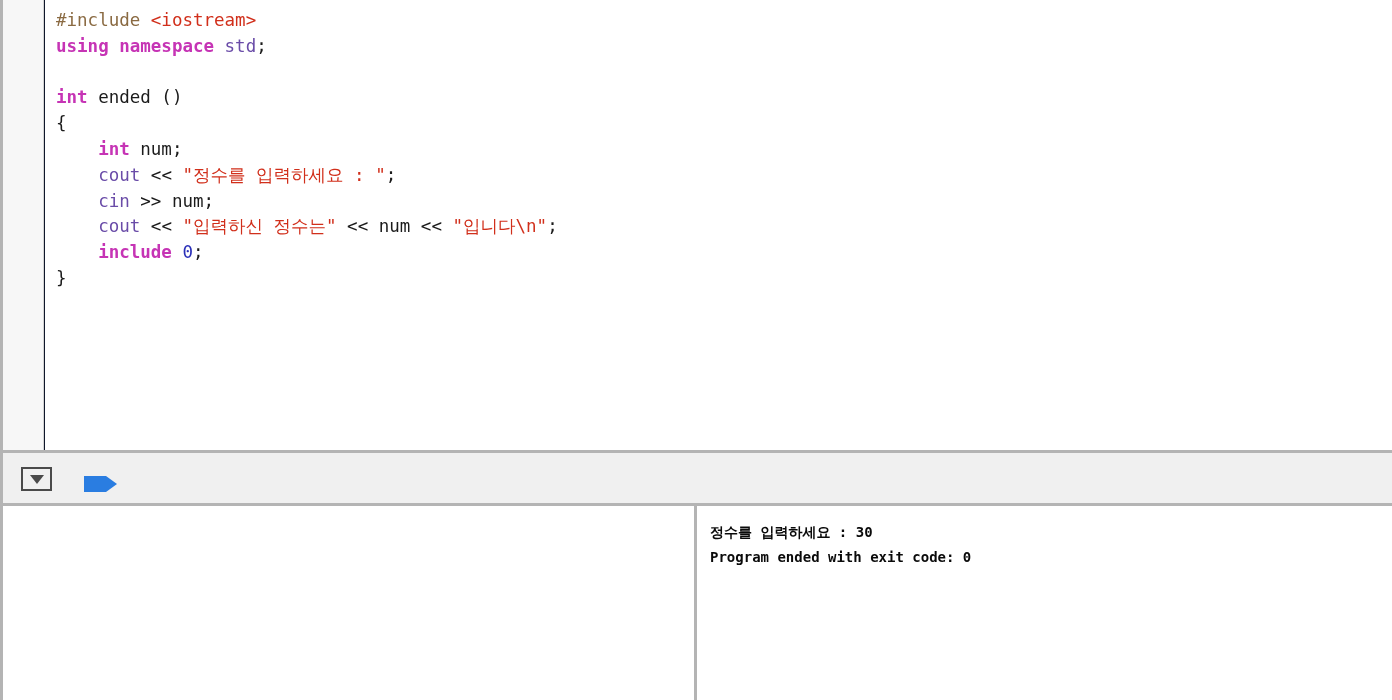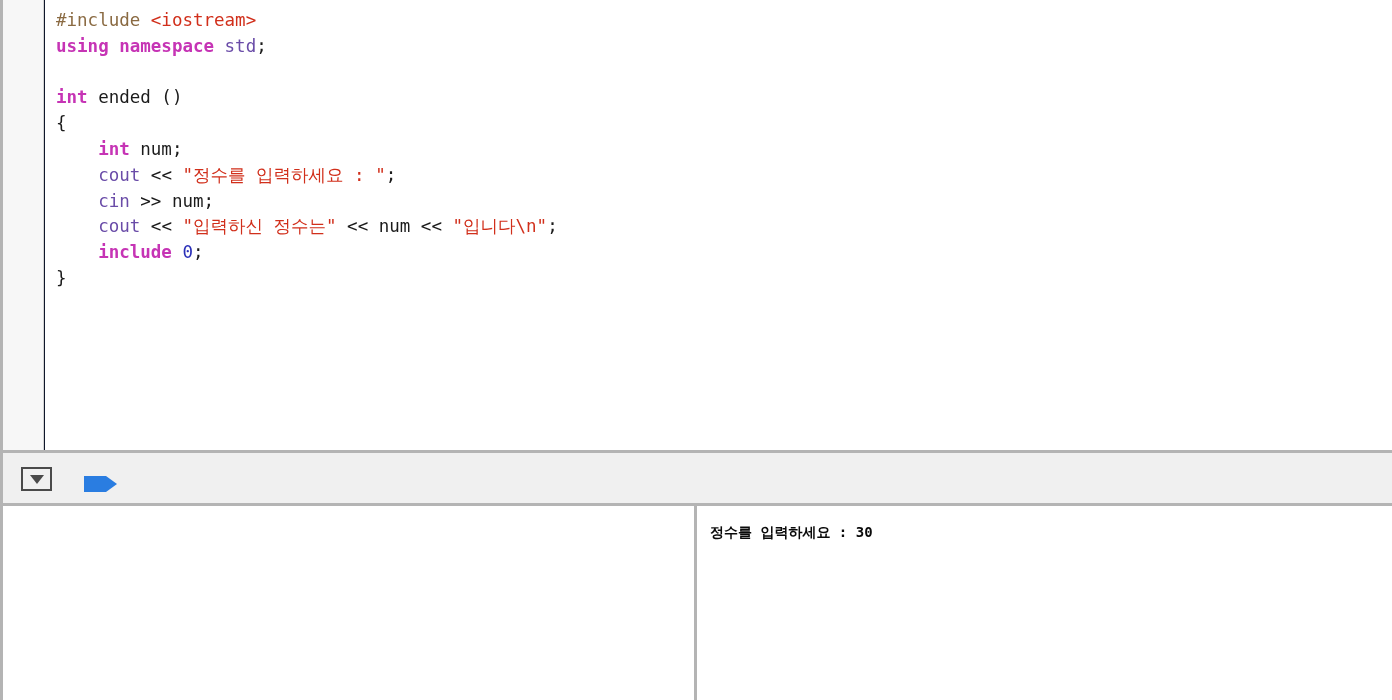--- a/index.html
+++ b/index.html
@@ -194,14 +194,15 @@
       <path d="M0 3 L22 3 L33 11 L22 19 L0 19 Z" fill="#2a7de1"></path>
     </svg>
   </div>
 </div>
 
 <div class="console-area">
   <div class="console-left-rail"></div>
   <div class="console-pane-left"></div>
   <div class="console-pane-right" id="output-body">
       <div class="out-line">정수를 입력하세요 : 30</div>
+      <div class="out-line">Program ended with exit code: 0</div>
     </div>
 </div>
 
 </body></html>

